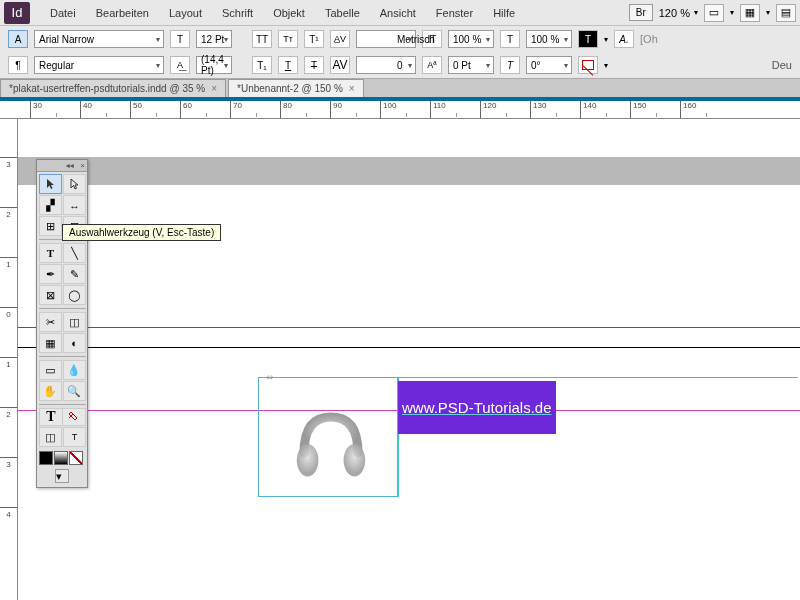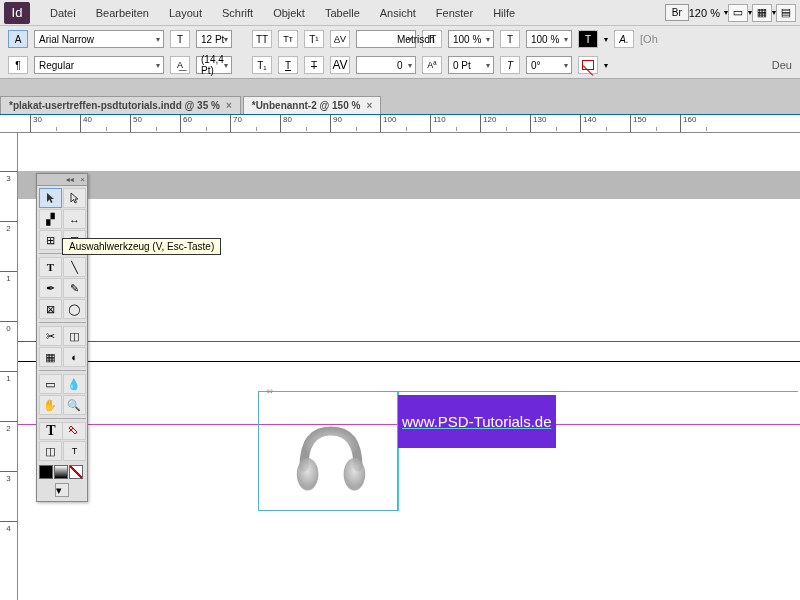--- a/index.html
+++ b/index.html
@@ -2,39 +2,39 @@
 <html><head>
 <meta charset="utf-8">
 <style>
 * { margin: 0; padding: 0; box-sizing: border-box; font-family: "Segoe UI", Tahoma, sans-serif; }
 body { width: 800px; height: 600px; background: #f0f0f0; overflow: hidden; position: relative; font-size: 11px; }
 
 
 .menubar { height: 26px; background: #e8e8e8; display: flex; align-items: center; padding: 0 4px; border-bottom: 1px solid #c0c0c0; }
 .app-icon { width: 26px; height: 22px; background: #4a2b4a; color: #fff; display: flex; align-items: center; justify-content: center; font-weight: normal; font-size: 13px; border-radius: 2px; margin-right: 10px; }
 .menu-item { padding: 0 10px; color: #333; cursor: pointer; }
-.menubar-right { margin-left: auto; display: flex; align-items: center; }
+.menubar-right { margin-left: auto; display: flex; align-items: center; gap: 6px; }
 .menubar-btn { border: 1px solid #999; background: #f5f5f5; padding: 2px 6px; font-size: 10px; display: flex; align-items: center; gap: 2px; }
 .zoom-menu { display: flex; align-items: center; gap: 4px; }
 .icon-box { width: 20px; height: 18px; border: 1px solid #aaa; background: #f8f8f8; display: flex; align-items: center; justify-content: center; }
 
 
 .controlbar { background: #e8e8e8; border-bottom: 1px solid #aaa; }
 .control-row { height: 26px; display: flex; align-items: center; gap: 6px; padding: 0 8px; }
 .ctrl-icon { width: 20px; height: 18px; border: 1px solid #bbb; background: #fff; display: flex; align-items: center; justify-content: center; font-size: 10px; }
 .ctrl-icon.sel { background: #d4e4f7; border-color: #6a9edb; }
 .dropdown { border: 1px solid #999; background: #fff; height: 18px; display: flex; align-items: center; padding: 0 4px; font-size: 10px; position: relative; }
 .dropdown::after { content: "▾"; position: absolute; right: 3px; color: #555; font-size: 8px; }
 .font-dd { width: 130px; }
 .size-dd { width: 36px; }
 .med-dd { width: 60px; padding-left: 40px; }
 .small-dd { width: 46px; }
 
 
-.tabbar { height: 36px; background: #c8c8c8; display: flex; align-items: flex-end; border-bottom: 1px solid #0369a1; font-weight: bold; }
+.tabbar { height: 22px; background: #c8c8c8; display: flex; align-items: flex-end; border-bottom: 4px solid #0369a1; }
 .doc-tab { background: #d8d8d8; border: 1px solid #999; border-bottom: none; padding: 3px 8px; font-size: 10px; color: #444; display: flex; align-items: center; gap: 6px; margin-right: 2px; }
 .doc-tab.active { background: #f0f0f0; }
 .tab-close { color: #777; cursor: pointer; }
 
 
 .ruler-h { height: 18px; background: #fff; border-bottom: 1px solid #888; display: flex; padding-left: 30px; position: relative; overflow: hidden; }
 .ruler-tick { flex: 0 0 50px; border-left: 1px solid #666; font-size: 8px; color: #444; padding-left: 2px; position: relative; }
 .ruler-tick::before { content: ""; position: absolute; left: 25px; top: 12px; width: 1px; height: 4px; background: #999; }
 
 .workspace { position: relative; height: 510px; background: #fff; }

